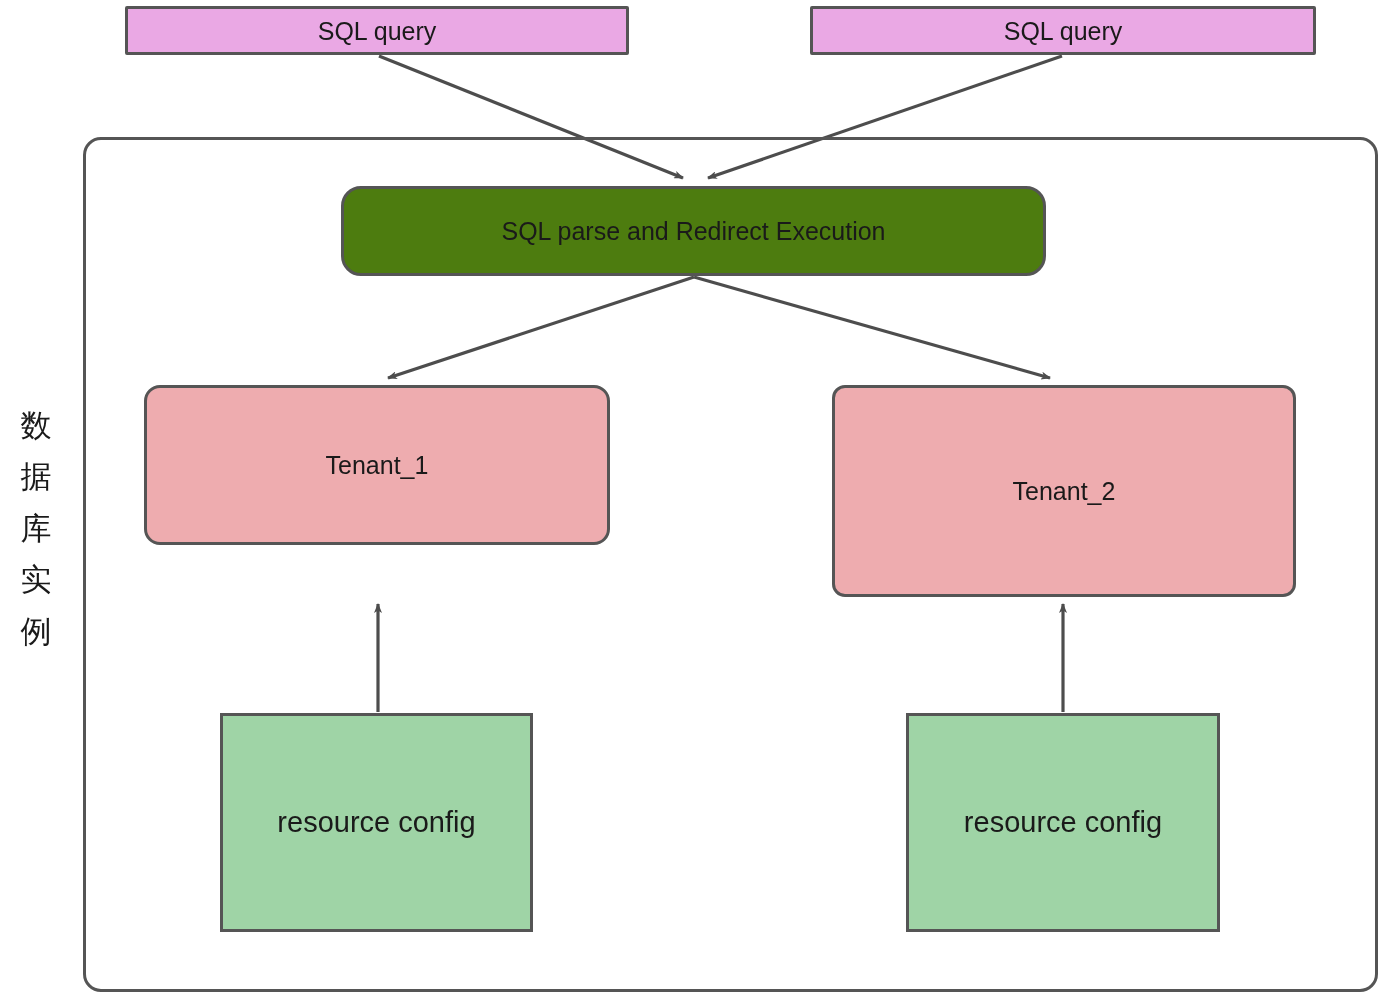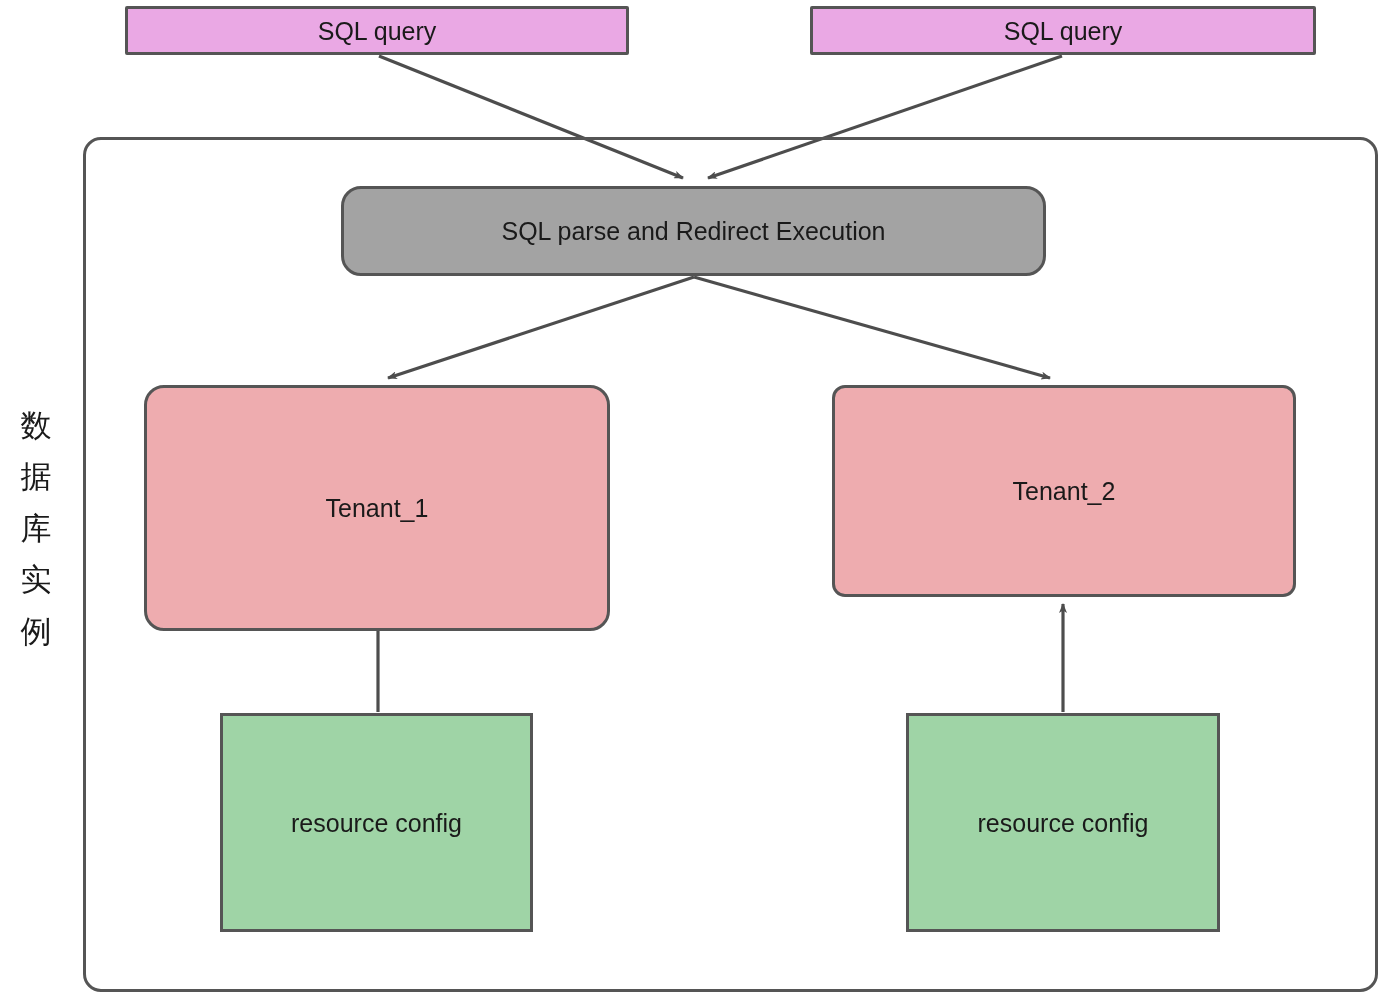--- a/index.html
+++ b/index.html
@@ -80,39 +80,39 @@
   #sql-query-2 { left: 810px; top: 6px; width: 506px; height: 49px; }
 
   
   #sql-parse {
     left: 341px;
     top: 186px;
     width: 705px;
     height: 90px;
     border: 3px solid #555555;
     border-radius: 20px;
-    background: #a3a3a3;
+    background: #4d7c0f;
     font-size: 25px;
   }
 
   
   .tenant {
     border: 3px solid #555555;
     border-radius: 16px;
     background: #eeacaf;
     font-size: 25px;
   }
-  #tenant-1 { left: 144px; top: 385px; width: 466px; height: 246px; border-radius: 20px; }
+  #tenant-1 { left: 144px; top: 385px; width: 466px; height: 160px; }
   #tenant-2 { left: 832px; top: 385px; width: 464px; height: 212px; border-radius: 13px; }
 
   
   .resource-config {
     border: 3px solid #555555;
     background: #9fd4a6;
-    font-size: 25px;
+    font-size: 29px;
     border-radius: 0;
   }
   #resource-config-1 { left: 220px; top: 713px; width: 313px; height: 219px; }
   #resource-config-2 { left: 906px; top: 713px; width: 314px; height: 219px; }
 </style>
 </head>
 <body>
 
 <div id="canvas">
 

